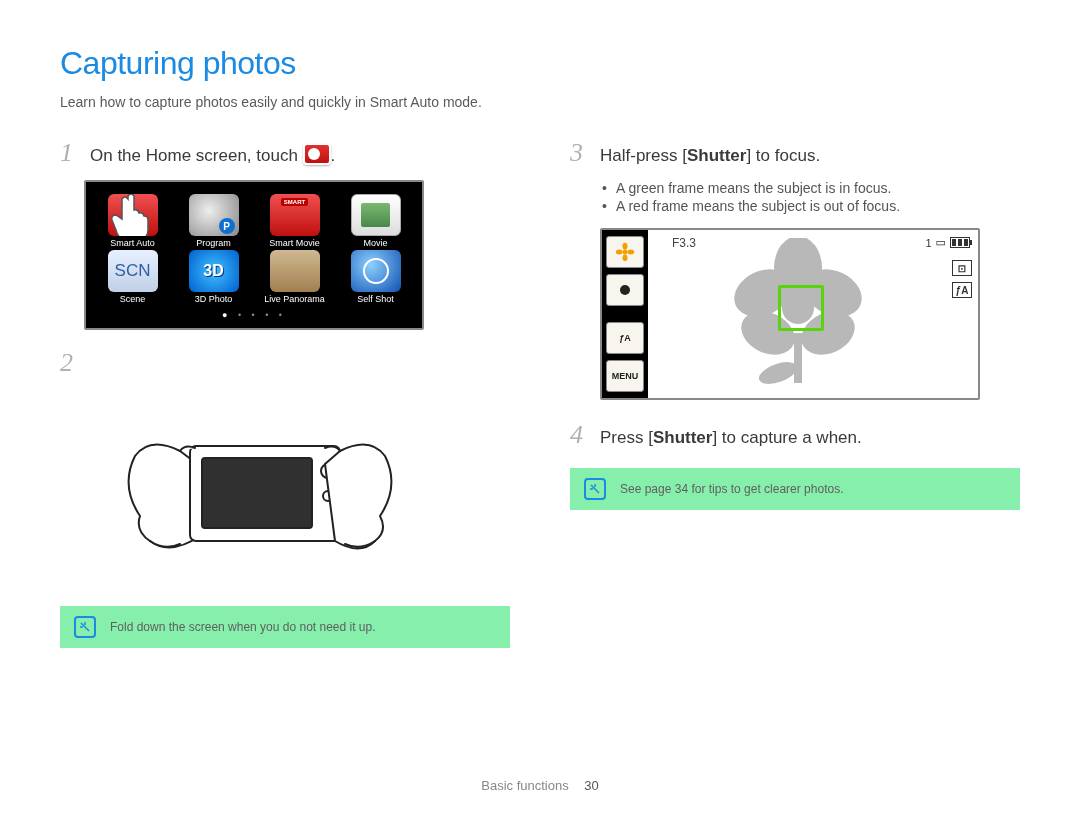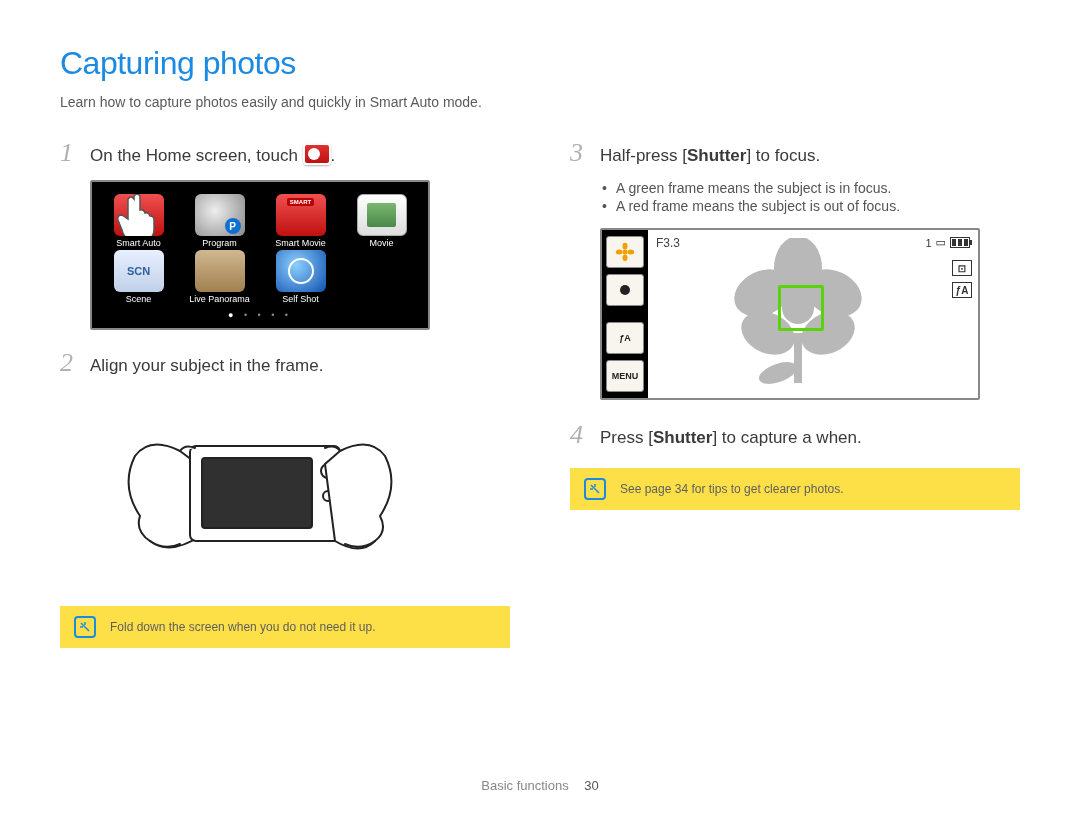--- a/index.html
+++ b/index.html
@@ -66,21 +66,21 @@
     content: "";
     position: absolute;
     left: 3px; top: 3px;
     width: 12px; height: 12px;
     background: #fff;
     border-radius: 50%;
   }
 
   
   .home-screen {
-    margin-left: 30px;
+    margin-left: 24px;
     width: 340px;
     background: #000;
     border: 2px solid #888;
     border-radius: 2px;
     padding: 12px 8px 8px 8px;
   }
   .home-grid {
     display: grid;
     grid-template-columns: repeat(4, 1fr);
     gap: 2px 4px;
@@ -108,21 +108,21 @@
     overflow: hidden;
   }
   .ic-smart { background: linear-gradient(#f05050,#c01010); }
   .ic-program { background: radial-gradient(circle at 40% 40%, #eee, #888); }
   .ic-program::after { content:"P"; position:absolute; right:4px; bottom:2px; background:#1070d0; border-radius:50%; width:16px; height:16px; font-size:10px; display:flex; align-items:center; justify-content:center;}
   .ic-smov { background: linear-gradient(#f05050,#c01010); }
   .ic-smov::after{content:"SMART"; font-size:6px; position:absolute; top:4px; background:#b00; padding:1px 3px; border-radius:2px;}
   .ic-movie { background: linear-gradient(#fff,#ddd); border:1px solid #aaa; position:relative;}
   .ic-movie::after{content:""; position:absolute; width:60%; height:60%; background:linear-gradient(#7ab870,#4a884a); border-radius:2px;}
   .ic-scene { background: linear-gradient(#e8f0ff,#c0d0e8); color:#3060a0; }
-  .ic-scene span{font-size:11px; font-weight:bold;}
+  .ic-scene span{font-size:17px; font-weight:normal;}
   .ic-3d { background: radial-gradient(circle,#40c0ff,#0060d0); }
   .ic-3d span{font-size:16px; font-weight:900; text-shadow:1px 1px 0 #003080;}
   .ic-pano { background: linear-gradient(#d0b890,#a08050); }
   .ic-self { background: radial-gradient(circle at 40% 35%, #8cd0ff, #1050b0); }
   .ic-self::after{content:""; position:absolute; width:22px; height:22px; border:2px solid #fff; border-radius:50%;}
   .finger-hand {
     position: absolute;
     left: -6px; top: -6px;
     width: 54px; height: 54px;
     pointer-events: none;
@@ -140,21 +140,21 @@
   
   .hands-illus {
     margin: 20px 0 16px 50px;
     width: 300px;
     height: 190px;
   }
   .hands-illus svg { width:100%; height:100%; }
 
   
   .note {
-    background: #fde047;
+    background: #86efac;
     display: flex;
     align-items: center;
     gap: 14px;
     padding: 10px 14px;
     font-size: 12px;
     color: #606060;
   }
   .note-icon {
     width: 22px; height: 22px;
     border: 2px solid #1a8ae2;
@@ -218,21 +218,21 @@
   .flower-shape svg{width:100%;height:100%;}
   .focus-box {
     position:absolute;
     left:130px; top:55px;
     width:46px; height:46px;
     border:3px solid #59d40a;
     border-radius:2px;
   }
   .vf-top {
     position:absolute;
-    left:8px; top:6px;
+    left:24px; top:6px;
     font-size:12px;
     color:#444;
   }
   .vf-topright {
     position:absolute;
     right:8px; top:6px;
     font-size:11px;
     color:#333;
     display:flex; align-items:center; gap:4px;
   }
@@ -301,36 +301,41 @@
               <div class="home-icon ic-movie"></div>
               <div>Movie</div>
             </div>
             <div class="home-item">
               <div class="home-icon ic-scene">
                 <span>SCN</span>
               </div>
               <div>Scene</div>
             </div>
             <div class="home-item">
+              <div class="home-icon ic-3d">
+                <span>3D</span>
+              </div>
+              <div>3D Photo</div>
+            </div>
+            <div class="home-item">
               <div class="home-icon ic-pano"></div>
               <div>Live Panorama</div>
             </div>
             <div class="home-item">
               <div class="home-icon ic-self"></div>
               <div>Self Shot</div>
             </div>
           </div>
         <div class="pager"><span class="active">●</span> • • • •</div>
       </div>
     </div>
 
     <div class="step">
       <div class="step-head">
         <span class="step-num">2</span>
-        <span class="step-text">Align your subject in the frame.</span>
       </div>
       <div class="hands-illus">
         <svg viewBox="0 0 300 190">
           <g stroke="#222" stroke-width="2" fill="#fff" stroke-linejoin="round" stroke-linecap="round">
             <path d="M30 120 Q10 90 25 60 Q40 40 70 55 L90 70 L90 140 Q60 160 40 145 Q25 135 30 120 Z"></path>
             <rect x="80" y="50" width="150" height="95" rx="6" fill="#fff"></rect>
             <rect x="92" y="62" width="110" height="70" rx="3" fill="#303030"></rect>
             <circle cx="218" cy="75" r="7" fill="#fff"></circle>
             <circle cx="218" cy="100" r="5" fill="#fff"></circle>
             <path d="M270 120 Q290 90 275 60 Q260 40 230 55 L215 68 L225 145 Q250 160 265 145 Q278 135 270 120 Z"></path>

